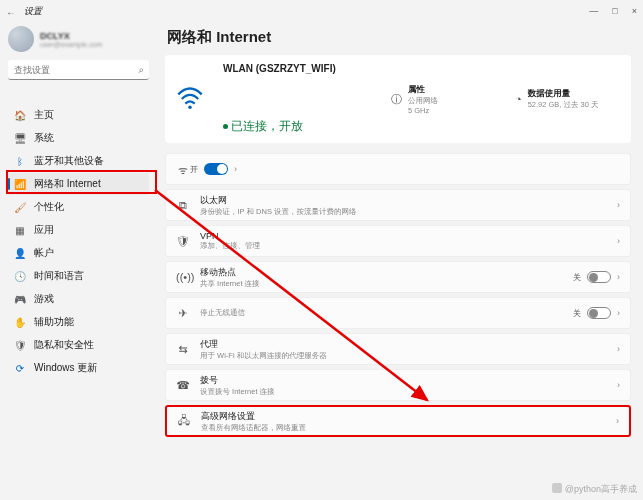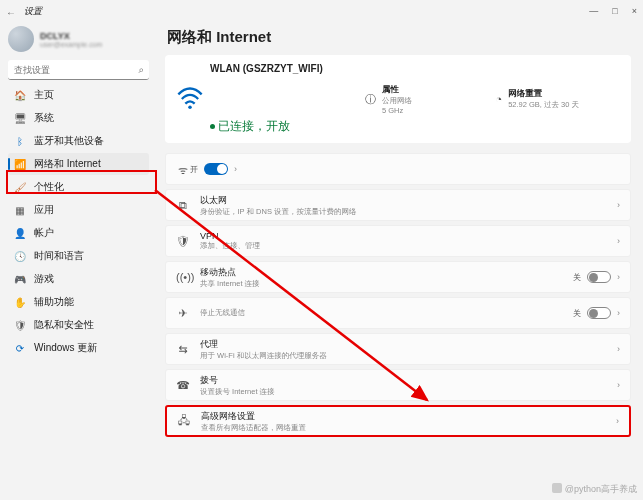--- a/index.html
+++ b/index.html
@@ -8,32 +8,32 @@
   .titlebar { height: 22px; display: flex; align-items: center; padding: 0 6px; }
   .titlebar .back { color: #666; margin-right: 8px; }
   .titlebar .apptitle { font-size: 9px; color: #222; font-style: italic; }
   .wincontrols { margin-left: auto; display: flex; gap: 14px; color: #555; font-size: 9px; }
   .body { flex: 1; display: flex; overflow: hidden; }
   .sidebar { width: 155px; padding: 4px 6px 0 8px; display: flex; flex-direction: column; }
   .user { display: flex; align-items: center; gap: 6px; margin-bottom: 8px; }
   .avatar { width: 26px; height: 26px; border-radius: 50%; background: radial-gradient(circle at 30% 30%, #cdd5dd, #9aa8b5); }
   .uname { font-size: 9px; font-weight: 600; color: #333; filter: blur(1.2px); }
   .uemail { font-size: 7px; color: #999; filter: blur(1.2px); }
-  .search { position: relative; margin-bottom: 4px; }
+  .search { position: relative; margin-bottom: 24px; }
   .search input { width: 100%; height: 20px; border: none; border-bottom: 1px solid #888; background: #fff; border-radius: 3px; padding: 0 18px 0 6px; font-size: 9px; }
   .search .sicon { position: absolute; right: 5px; top: 4px; color: #666; font-size: 10px; }
   .navlist { display: flex; flex-direction: column; gap: 1px; }
   .navitem { display: flex; align-items: center; gap: 8px; height: 22px; padding: 0 6px; border-radius: 3px; cursor: pointer; color: #222; }
   .navitem .nicon { width: 12px; text-align: center; font-size: 10px; }
   .navitem.selected { background: #eaeaea; position: relative; }
   .navitem.selected::before { content: ""; position: absolute; left: 0; top: 5px; bottom: 5px; width: 2px; background: #0067c0; border-radius: 2px; }
   .highlight-nav { position: absolute; border: 2px solid #e60000; pointer-events: none; }
   .main { flex: 1; padding: 4px 12px 0 10px; overflow: hidden; }
   .pagetitle { font-size: 15px; font-weight: 600; margin: 2px 0 8px 2px; color: #222; }
-  .netcard { background: #fff; border-radius: 4px; padding: 8px 10px; display: flex; align-items: center; gap: 5px; margin-bottom: 10px; }
+  .netcard { background: #fff; border-radius: 4px; padding: 8px 10px; display: flex; align-items: center; gap: 18px; margin-bottom: 10px; }
   .wifiicon { width: 30px; height: 30px; border-radius: 50%; display: flex; align-items: center; justify-content: center; }
   .wifiicon svg { width: 28px; height: 28px; }
   .netmain { flex: 0 0 150px; }
   .netmain .ssid { font-size: 10px; font-weight: 600; color: #222; }
   .netmain .sub { font-size: 12px; color: #0a7c3b; display: flex; align-items: center; gap: 3px; margin-top: 44px; }
   .netmain .sub .dot { width: 5px; height: 5px; border-radius: 50%; background: #0a7c3b; display: inline-block; }
   .infoblk { display: flex; align-items: center; gap: 6px; flex: 1; }
   .infoblk .iicon { color: #555; font-size: 11px; }
   .infoblk .it { font-size: 8.5px; font-weight: 600; color: #222; }
   .infoblk .is { font-size: 7.5px; color: #888; }
@@ -152,21 +152,21 @@
           <span class="iicon">ⓘ</span>
           <div>
             <div class="it">属性</div>
             <div class="is" style="white-space:pre-line">公用网络
 5 GHz</div>
           </div>
         </div>
         <div class="infoblk">
           <span class="iicon">◔</span>
           <div>
-            <div class="it">网络重置</div>
+            <div class="it">数据使用量</div>
             <div class="is">52.92 GB, 过去 30 天</div>
           </div>
         </div>
       </div>
       <div class="settingslist" id="rows">
           <div class="srow">
             <span class="ricon">ᯤ</span>
             <span class="rstate">开</span>
             <span class="toggle on"></span>
             <span class="chev">›</span>

